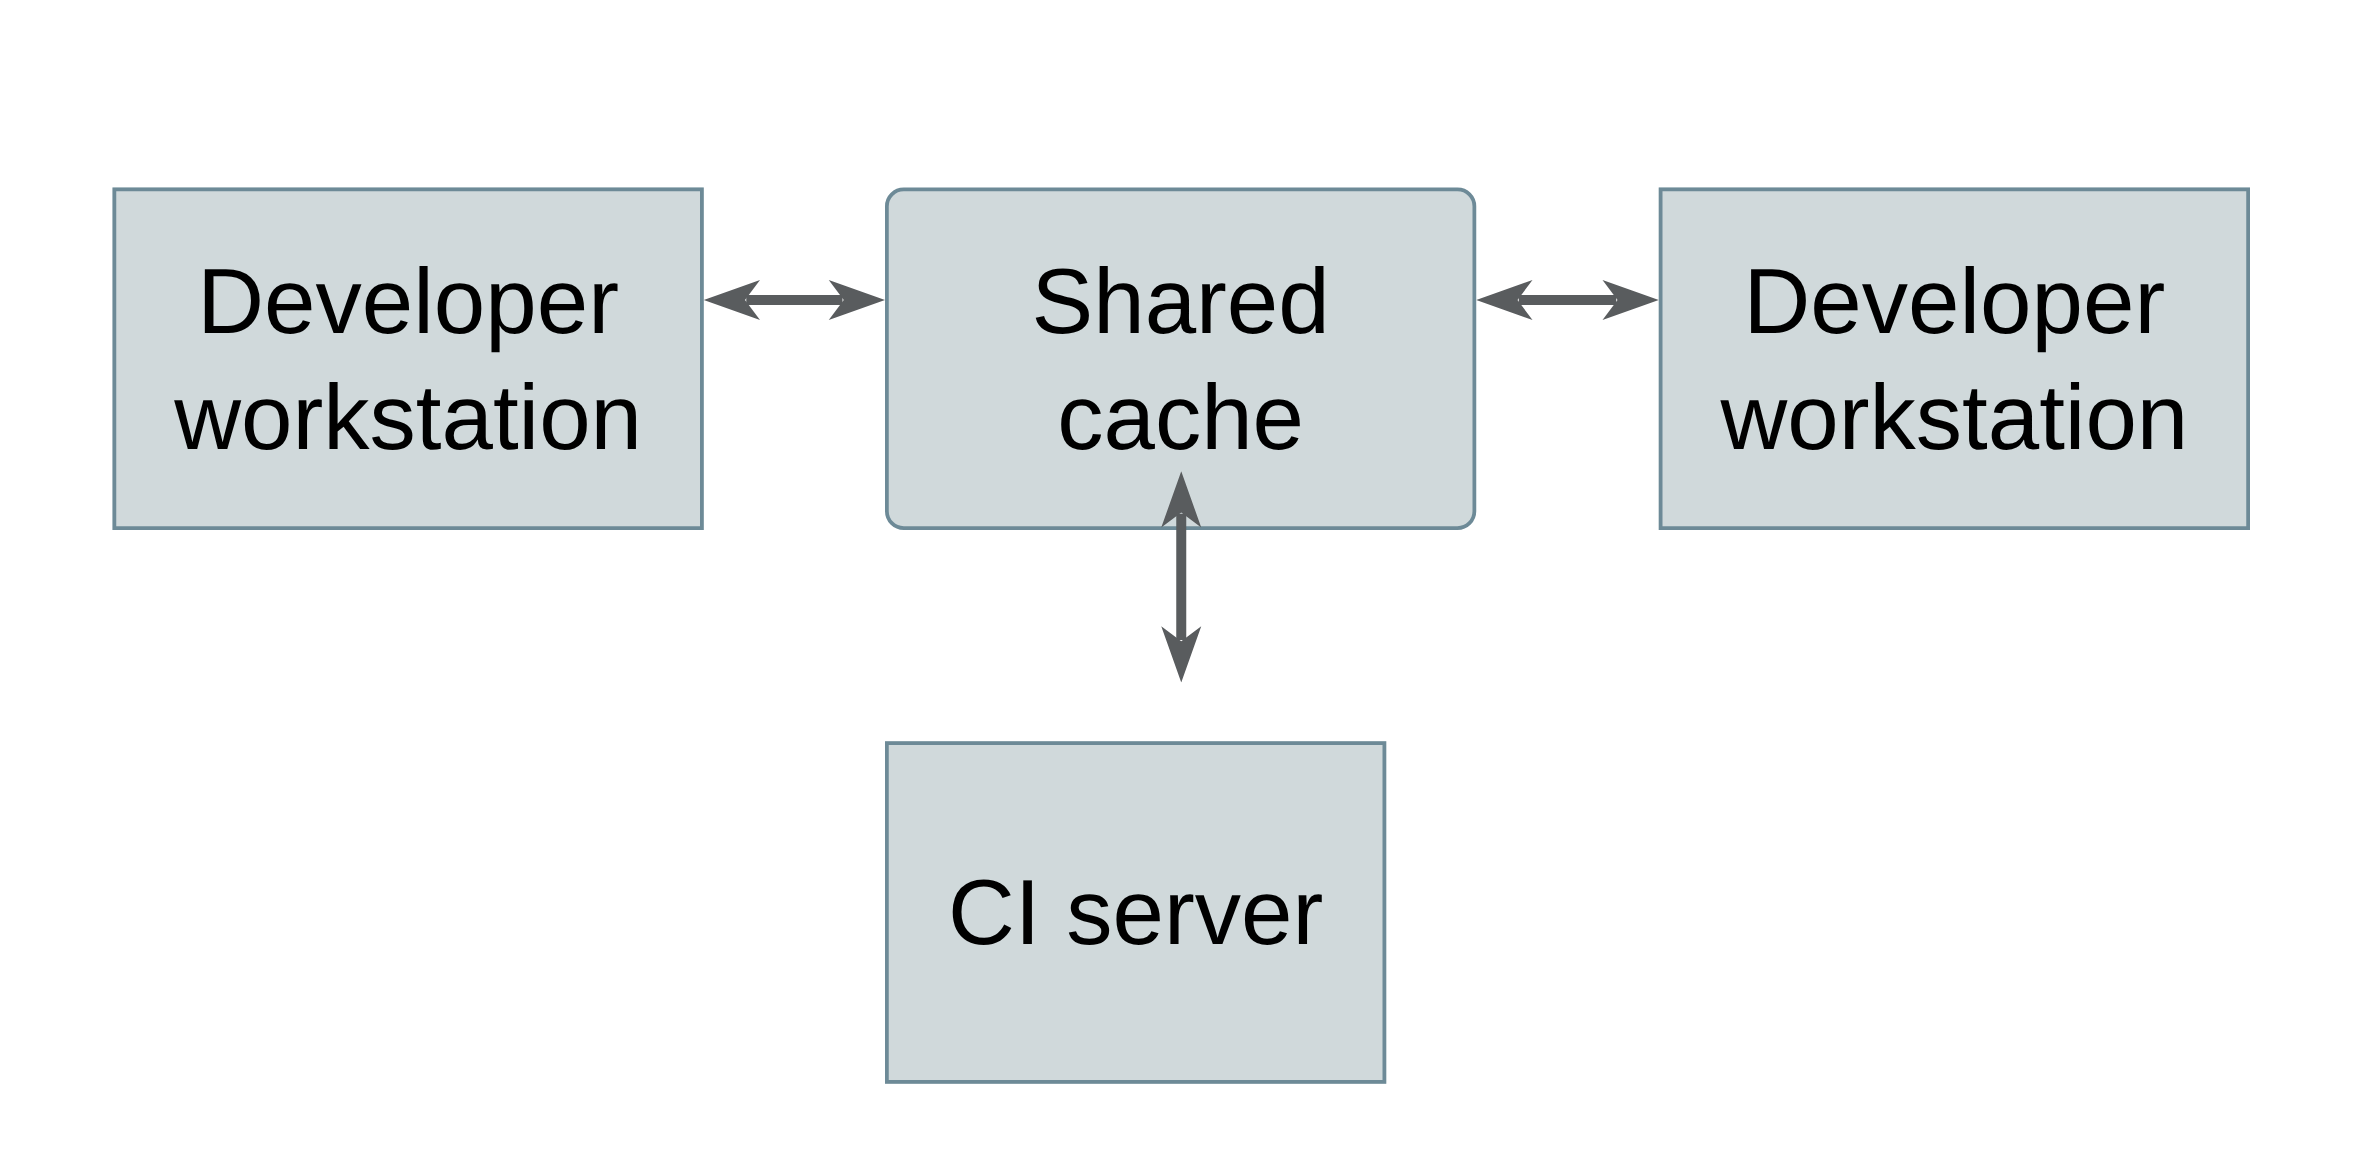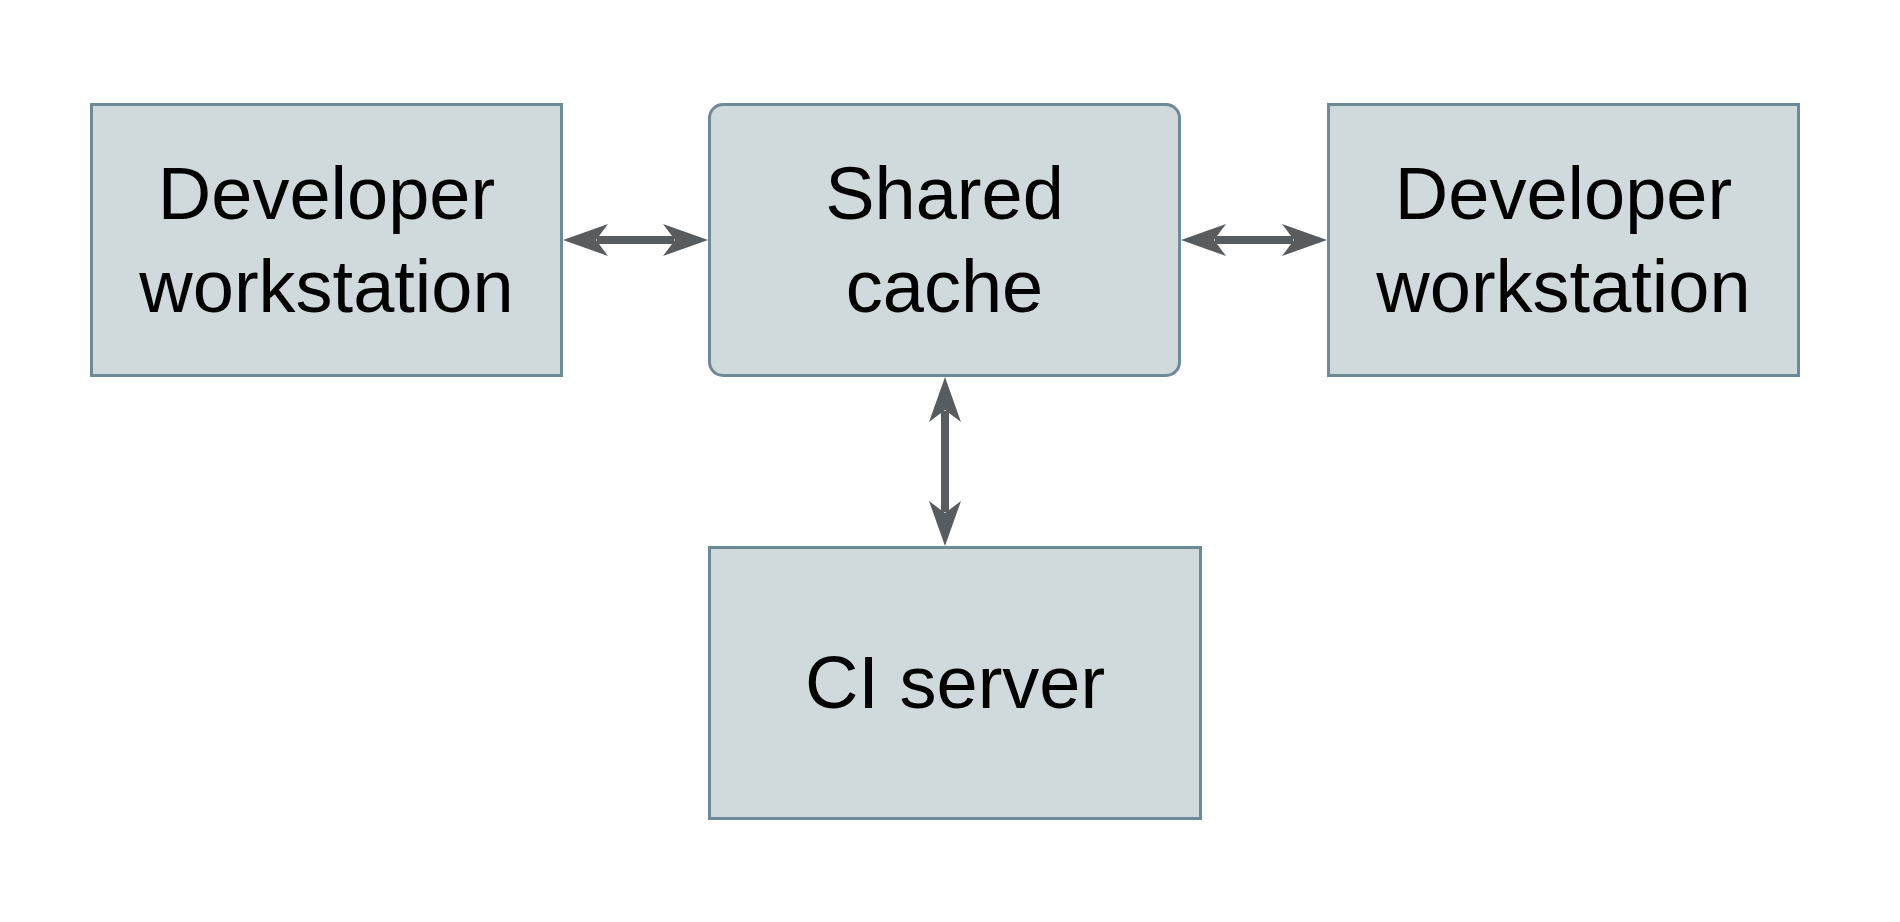--- a/index.html
+++ b/index.html
@@ -17,33 +17,34 @@
   }
   .node {
     position: absolute;
     box-sizing: border-box;
     background: var(--node_fill, #d0d9db);
     border: 3px solid var(--node_border, #6d8a97);
     display: flex;
     align-items: center;
     justify-content: center;
     text-align: center;
+    margin-top: 47px;
   }
   .node-label {
     color: var(--text, #000000);
     font-size: 74px;
     line-height: 1.26;
     letter-spacing: 0px;
     font-weight: 400;
     padding: 0 8px;
   }
   .node.dev-left   { left: 90px;   top: 103px; width: 473px; height: 274px; }
   .node.cache      { left: 708px;  top: 103px; width: 473px; height: 274px; border-radius: 15px; }
   .node.dev-right  { left: 1327px; top: 103px; width: 473px; height: 274px; }
-  .node.ci         { left: 708px;  top: 546px; width: 494px; height: 274px; }
+  .node.ci         { left: 708px;  top: 546px; width: 401px; height: 274px; }
 
   .arrow {
     position: absolute;
     color: var(--arrow, #595c5e);
   }
   .arrow.h-left  { left: 563px;  top: 215px; width: 145px; height: 50px; }
   .arrow.h-right { left: 1181px; top: 215px; width: 146px; height: 50px; }
   .arrow.v-mid   { left: 920px;  top: 377px; width: 50px;  height: 169px; }
 </style>
 </head>

